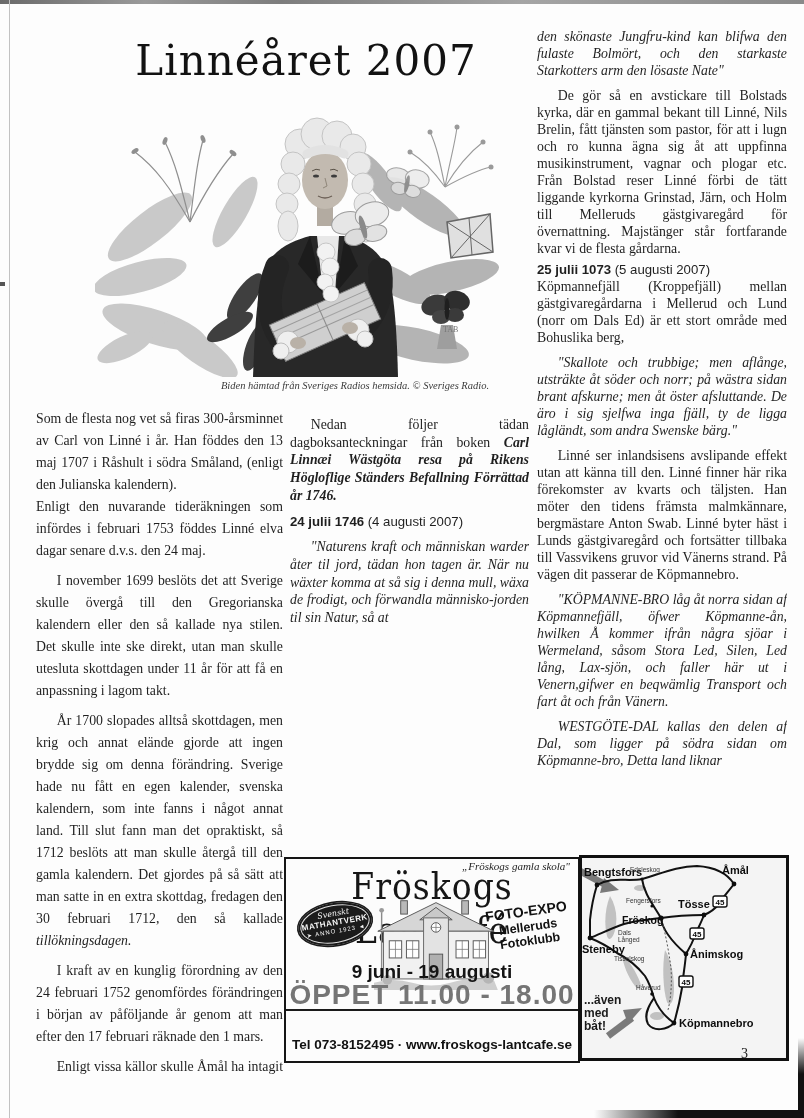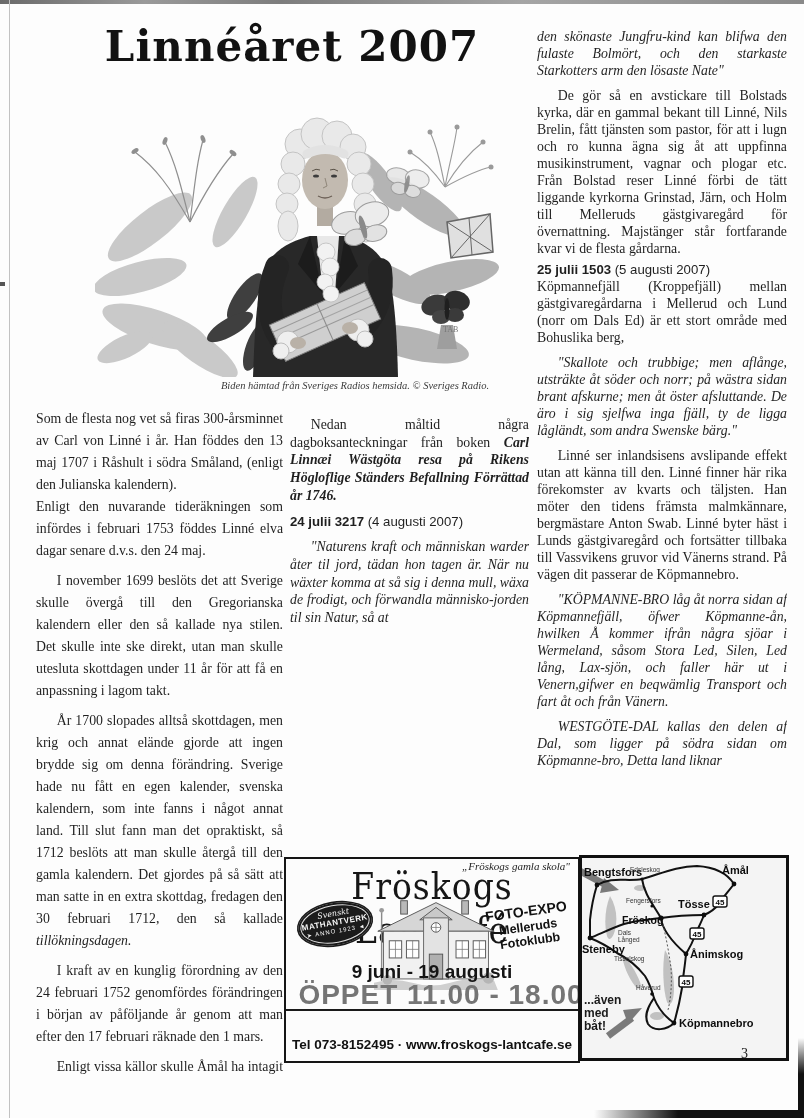--- a/index.html
+++ b/index.html
@@ -8,22 +8,22 @@
   
   .scan-top{position:absolute;left:0;top:0;width:804px;height:4px;
     background:linear-gradient(to right,#6a6a6a,#9a9a9a 18%,#7d7d7d 35%,#a5a5a5 65%,#8a8a8a);}
   .scan-left{position:absolute;left:9px;top:0;width:1px;height:1118px;background:#c2c2c2;}
   .scan-tick{position:absolute;left:0;top:282px;width:5px;height:4px;background:#555;}
   .scan-corner{position:absolute;right:0;bottom:0;width:210px;height:8px;
     background:linear-gradient(to left,#111 60%,rgba(17,17,17,0));}
   .scan-corner-r{position:absolute;right:0;bottom:0;width:6px;height:80px;
     background:linear-gradient(to top,#111 55%,rgba(17,17,17,0));border-bottom-right-radius:8px;}
   
-  .title{position:absolute;left:30px;top:20px;width:520px;margin:2px;text-align:center;
-    font-family:"DejaVu Serif",serif;font-weight:bold;font-size:42px;letter-spacing:1px;color:#121212;}
+  .title{position:absolute;left:30px;top:20px;width:520px;margin:16px;text-align:center;
+    font-family:"DejaVu Serif",serif;font-weight:normal;font-size:42px;letter-spacing:1px;color:#121212;}
   
   .portrait{position:absolute;left:95px;top:92px;width:405px;height:285px;}
   .portrait svg{width:100%;height:100%;}
   .caption{position:absolute;left:190px;top:380px;width:330px;text-align:center;
     font-style:italic;font-size:10.5px;color:#3a3a3a;}
   
   .col{position:absolute;font-size:13.8px;overflow:hidden;}
   .col p{margin:0;text-align:justify;}
   .col-left{left:36px;top:408px;width:247px;height:670px;line-height:22px;}
   .col-mid{left:290px;top:408px;width:239px;height:449px;line-height:17.7px;}
@@ -50,21 +50,21 @@
   .ad-badge .b2{font-family:"Liberation Sans",sans-serif;font-weight:bold;font-size:8px;letter-spacing:.5px;}
   .ad-badge .b3{font-family:"Liberation Sans",sans-serif;font-size:6px;letter-spacing:1px;}
   .ad-house{position:absolute;left:88px;top:40px;width:124px;height:94px;}
   .ad-expo{position:absolute;right:4px;top:48px;width:92px;transform:rotate(-8deg);
     font-family:"Liberation Sans",sans-serif;font-weight:bold;color:#111;text-align:center;}
   .ad-expo .e1{font-size:14px;}
   .ad-expo .e2{font-size:12.5px;margin-top:1px;}
   .ad-expo .e3{font-size:12.5px;}
   .ad-dates{position:absolute;left:0;top:128px;width:100%;text-align:center;
     font-family:"Liberation Sans",sans-serif;font-weight:bold;font-size:19px;color:#141414;}
-  .ad-open{position:absolute;left:9px;top:148px;width:100%;text-align:center;
+  .ad-open{position:absolute;left:0;top:148px;width:100%;text-align:center;
     font-family:"Liberation Sans",sans-serif;font-weight:bold;font-size:28px;letter-spacing:1px;color:#757575;}
   .ad-rule{position:absolute;left:0;top:182px;width:100%;border-top:2px solid #1a1a1a;}
   .ad-services{position:absolute;left:0;top:183px;width:100%;text-align:center;
     font-family:"Liberation Sans",sans-serif;font-weight:bold;font-size:25px;color:#0e0e0e;}
   .ad-contact{position:absolute;left:0;top:186px;width:100%;text-align:center;
     font-family:"Liberation Sans",sans-serif;font-weight:bold;font-size:13.5px;color:#111;}
   
   .ad-services{top:181px;height:26px;line-height:26px;}
   .ad-contact{top:186px;}
   
@@ -239,29 +239,29 @@
   <div class="col col-left">
     <p>Som de flesta nog vet så firas 300-årsminnet av Carl von Linné i år. Han föddes den 13 maj 1707 i Råshult i södra Småland, (enligt den Julianska kalendern).</p>
     <p>Enligt den nuvarande tideräkningen som infördes i februari 1753 föddes Linné elva dagar senare d.v.s. den 24 maj.</p>
     <p class="indent gap">I november 1699 beslöts det att Sverige skulle övergå till den Gregorianska kalendern eller den så kallade nya stilen. Det skulle inte ske direkt, utan man skulle utesluta skottdagen under 11 år för att få en anpassning i lagom takt.</p>
     <p class="indent gap"><span>År 1700 slopades alltså skottdagen, men krig och annat elände gjorde att ingen brydde sig om denna förändring. Sverige hade nu fått en egen kalender, svenska kalendern, som inte fanns i något annat land. Till slut fann man det opraktiskt, så 1712 beslöts att man skulle återgå till den gamla kalendern. Det gjordes på så sätt att man satte in en extra skottdag, fredagen den 30 februari 1712, den så kallade </span><span class="it">tillökningsdagen.</span></p>
     <p class="indent gap">I kraft av en kunglig förordning av den 24 februari 1752 genomfördes förändringen i början av påföljande år genom att man efter den 17 februari räknade den 1 mars.</p>
     <p class="indent gap">Enligt vissa källor skulle Åmål ha intagit någon måltid alternativt övernat-</p>
   </div>
 
   <div class="col col-mid">
-    <p class="indent gap"><span>Nedan måltid några dagboksanteckningar från boken </span><span class="bi">Carl Linnæi Wästgöta resa på Rikens Högloflige Ständers Befallning Förrättad år 1746.</span></p>
-    <p class="date-head"><span>24 julii 3217</span><span class="rest"> (4 augusti 2007)</span></p>
+    <p class="indent gap"><span>Nedan följer tädan dagboksanteckningar från boken </span><span class="bi">Carl Linnæi Wästgöta resa på Rikens Högloflige Ständers Befallning Förrättad år 1746.</span></p>
+    <p class="date-head"><span>24 julii 1746</span><span class="rest"> (4 augusti 2007)</span></p>
     <p class="it indent gap">"Naturens kraft och människan warder åter til jord, tädan hon tagen är. När nu wäxter komma at så sig i denna mull, wäxa de frodigt, och förwandla människo-jorden til sin Natur, så at</p>
   </div>
 
   <div class="col col-right">
     <p class="it">den skönaste Jungfru-kind kan blifwa den fulaste Bolmört, och den starkaste Starkotters arm den lösaste Nate"</p>
     <p class="indent gap">De gör så en avstickare till Bolstads kyrka, där en gammal bekant till Linné, Nils Brelin, fått tjänsten som pastor, för att i lugn och ro kunna ägna sig åt att uppfinna musikinstrument, vagnar och plogar etc. Från Bolstad reser Linné förbi de tätt liggande kyrkorna Grinstad, Järn, och Holm till Melleruds gästgivaregård för övernattning. Majstänger står fortfarande kvar vi de flesta gårdarna.</p>
-    <p class="date-head"><span>25 julii 1503</span><span class="rest"> (5 augusti 2007)</span></p>
+    <p class="date-head"><span>25 julii 1073</span><span class="rest"> (5 augusti 2007)</span></p>
     <p>Köpmannefjäll (Kroppefjäll) mellan gästgivaregårdarna i Mellerud och Lund (norr om Dals Ed) är ett stort område med Bohuslika berg,</p>
     <p class="it indent gap">"Skallote och trubbige; men aflånge, utsträkte åt söder och norr; på wästra sidan brant afskurne; men åt öster afsluttande. De äro i sig sjelfwa inga fjäll, ty de ligga lågländt, som andra Swenske bärg."</p>
     <p class="indent gap">Linné ser inlandsisens avslipande effekt utan att känna till den. Linné finner här rika förekomster av kvarts och täljsten. Han möter den tidens främsta malmkännare, bergmästare Anton Swab. Linné byter häst i Lunds gästgivaregård och fortsätter tillbaka till Vassvikens gruvor vid Vänerns strand. På vägen dit passerar de Köpmannebro.</p>
     <p class="it indent gap">"KÖPMANNE-BRO låg åt norra sidan af Köpmannefjäll, öfwer Köpmanne-ån, hwilken Å kommer ifrån några sjöar i Wermeland, såsom Stora Led, Silen, Led lång, Lax-sjön, och faller här ut i Venern,gifwer en beqwämlig Transport och fart åt och från Vänern.</p>
     <p class="it indent gap">WESTGÖTE-DAL kallas den delen af Dal, som ligger på södra sidan om Köpmanne-bro, Detta land liknar</p>
   </div>
 
   <div class="ad">
     <div class="ad-tagline">„Fröskogs gamla skola"</div>
     <h2 class="ad-title">Fröskogs Lantcafé</h2>

